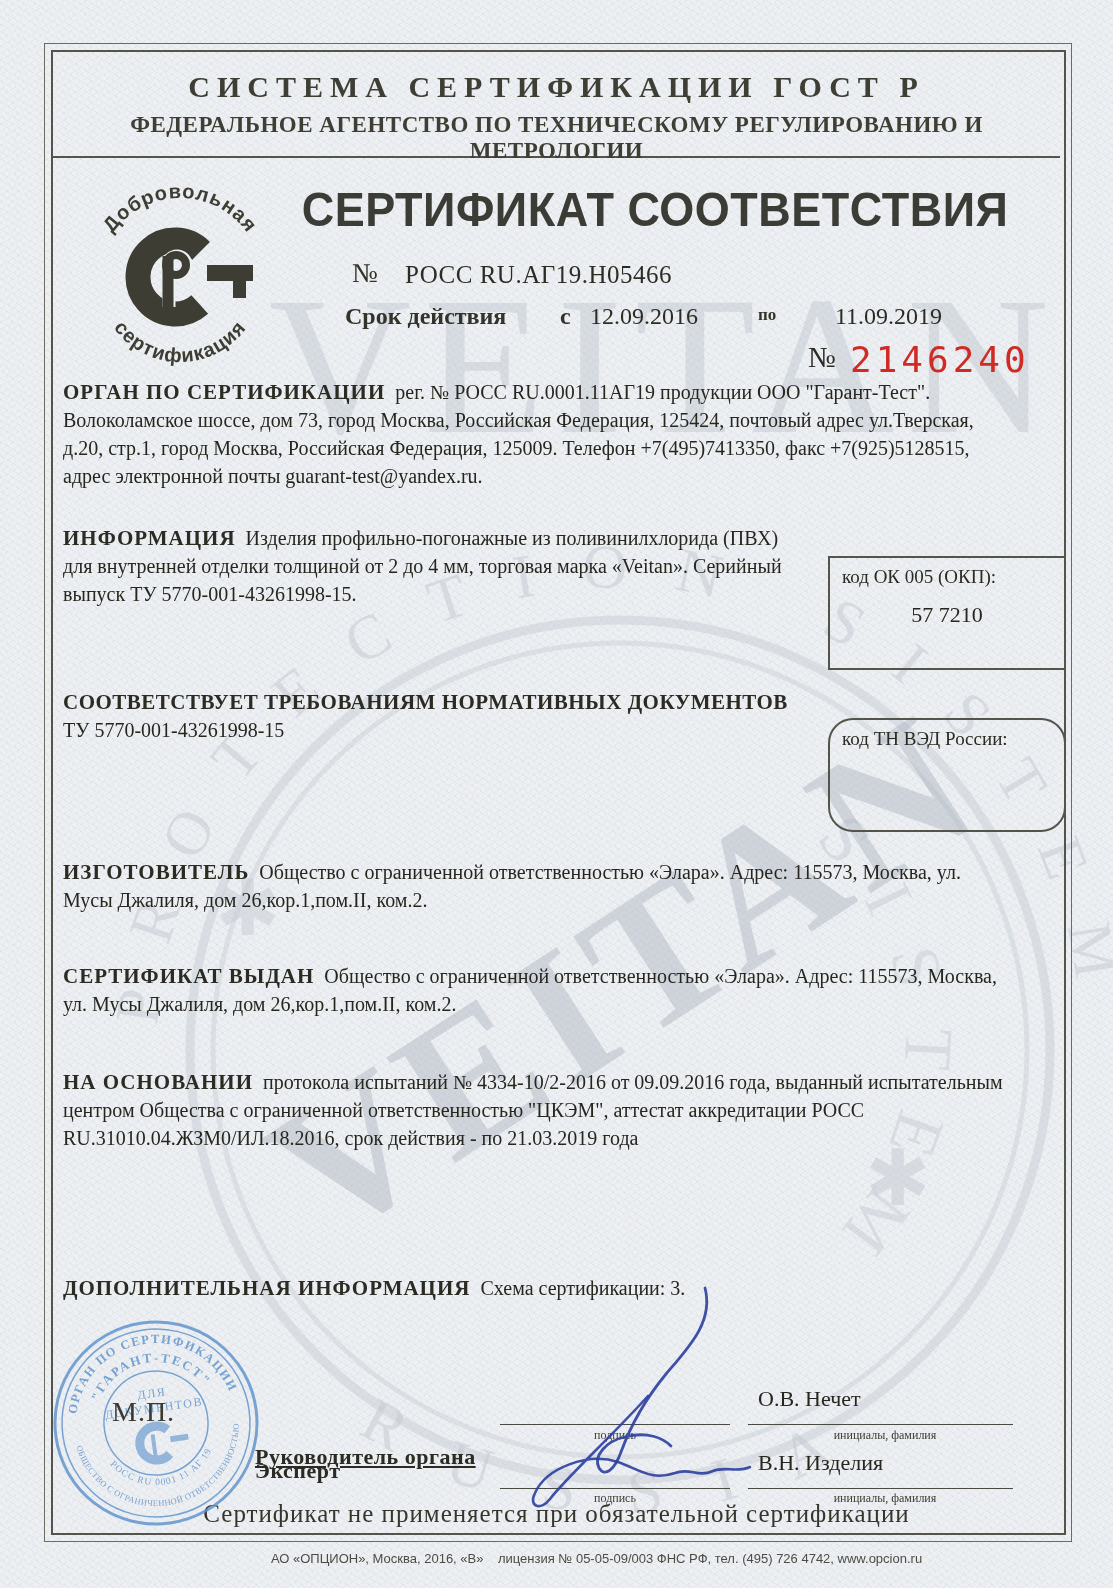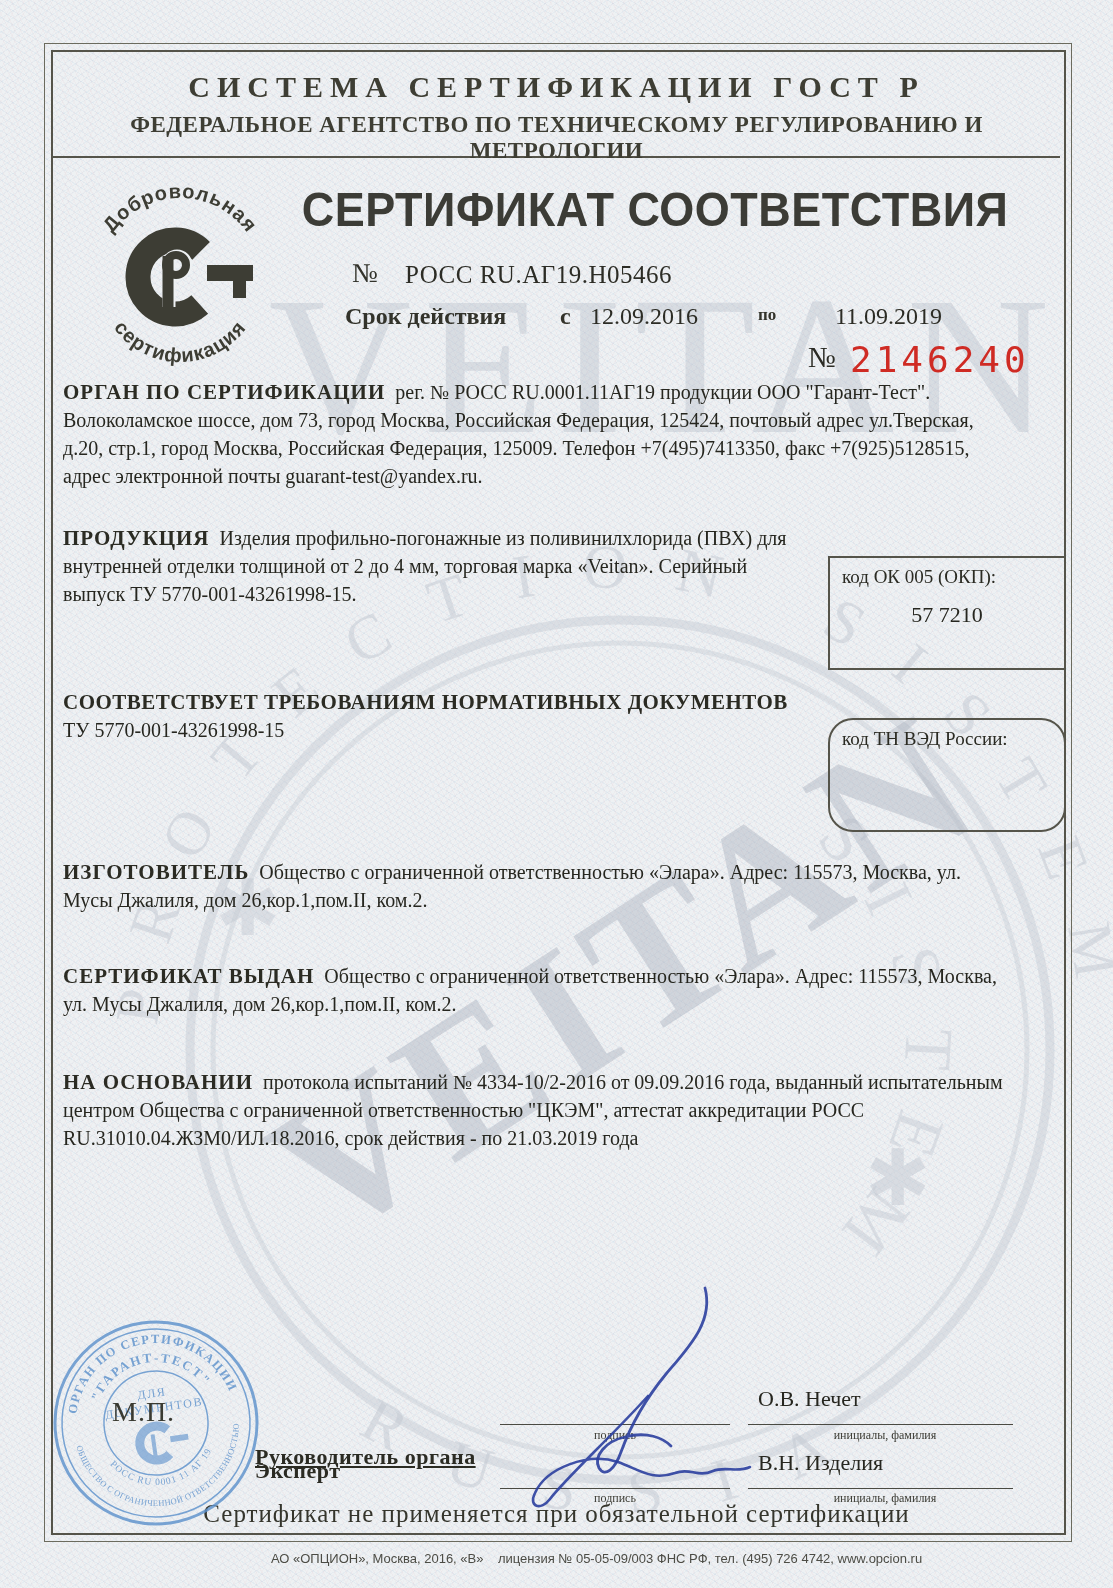--- a/index.html
+++ b/index.html
@@ -112,21 +112,21 @@
   <div class="validity-po z3">по</div>
   <div class="validity-to z3">11.09.2019</div>
   <div class="serial-label z3">№</div>
   <div class="serial-value z3">2146240</div>
 
   <p class="sec z3" style="left:63px;top:378px;width:950px;">
     <span class="lbl">ОРГАН ПО СЕРТИФИКАЦИИ</span><span>рег. № РОСС RU.0001.11АГ19 продукции ООО "Гарант-Тест". Волоколамское шоссе, дом 73, город Москва, Российская Федерация, 125424, почтовый адрес ул.Тверская, д.20, стр.1, город Москва, Российская Федерация, 125009. Телефон +7(495)7413350, факс +7(925)5128515, адрес электронной почты guarant-test@yandex.ru.</span>
   </p>
 
   <p class="sec z3" style="left:63px;top:524px;width:748px;">
-    <span class="lbl">ПРОДУКЦИЯ</span><span>Изделия профильно-погонажные из поливинилхлорида (ПВХ) для внутренней отделки толщиной от 2 до 4 мм, торговая марка «Veitan». Серийный выпуск ТУ 5770-001-43261998-15.</span>
+    <span class="lbl">ИНФОРМАЦИЯ</span><span>Изделия профильно-погонажные из поливинилхлорида (ПВХ) для внутренней отделки толщиной от 2 до 4 мм, торговая марка «Veitan». Серийный выпуск ТУ 5770-001-43261998-15.</span>
   </p>
 
   <div class="codebox z3" style="top:556px;height:110px;">
     <div class="cb-label">код ОК 005 (ОКП):</div>
     <div class="cb-value">57 7210</div>
   </div>
 
   <div class="sec z3 lbl" style="left:63px;top:688px;width:800px;letter-spacing:0.5px;">СООТВЕТСТВУЕТ ТРЕБОВАНИЯМ НОРМАТИВНЫХ ДОКУМЕНТОВ</div>
   <div class="sec z3" style="left:63px;top:716px;width:740px;">ТУ 5770-001-43261998-15</div>
 
@@ -139,20 +139,23 @@
   </p>
 
   <p class="sec z3" style="left:63px;top:962px;width:960px;">
     <span class="lbl">СЕРТИФИКАТ ВЫДАН</span><span>Общество с ограниченной ответственностью «Элара». Адрес: 115573, Москва, ул. Мусы Джалиля, дом 26,кор.1,пом.II, ком.2.</span>
   </p>
 
   <p class="sec z3" style="left:63px;top:1068px;width:950px;">
     <span class="lbl">НА ОСНОВАНИИ</span><span>протокола испытаний № 4334-10/2-2016 от 09.09.2016 года, выданный испытательным центром Общества с ограниченной ответственностью "ЦКЭМ", аттестат аккредитации РОСС RU.31010.04.ЖЗМ0/ИЛ.18.2016, срок действия - по 21.03.2019 года</span>
   </p>
 
+  <p class="sec z3" style="left:63px;top:1274px;width:950px;">
+    <span class="lbl">ДОПОЛНИТЕЛЬНАЯ ИНФОРМАЦИЯ</span><span>Схема сертификации: 3.</span>
+  </p>
 
   <svg class="abs z4 stamp-svg" style="left:40px;top:1307px;" width="232" height="232" viewBox="0 0 232 232" opacity="0.82">
     <defs>
       <path id="st-top" d="M 36 116 A 80 80 0 1 1 196 116"></path>
       <path id="st-top2" d="M 55 116 A 61 61 0 1 1 177 116"></path>
       <path id="st-bot" d="M 33 116 A 83 83 0 1 0 199 116"></path>
       <path id="st-bot2" d="M 54 116 A 62 62 0 1 0 178 116"></path>
     </defs>
     <circle cx="116" cy="116" r="101" fill="none" stroke="#5e92cc" stroke-width="3"></circle>
     <circle cx="116" cy="116" r="94" fill="none" stroke="#5e92cc" stroke-width="1.5"></circle>

